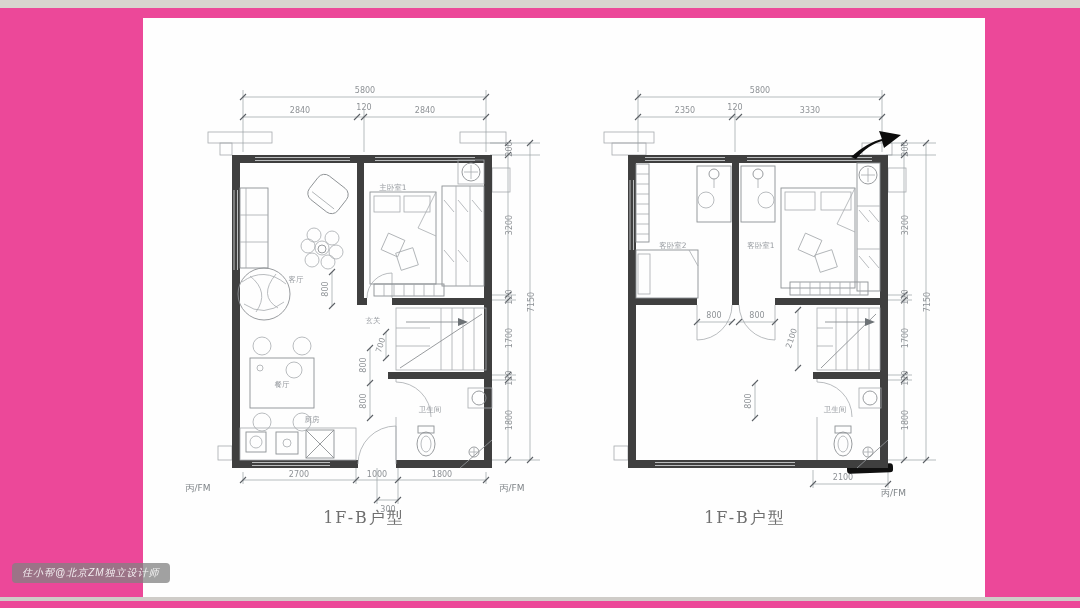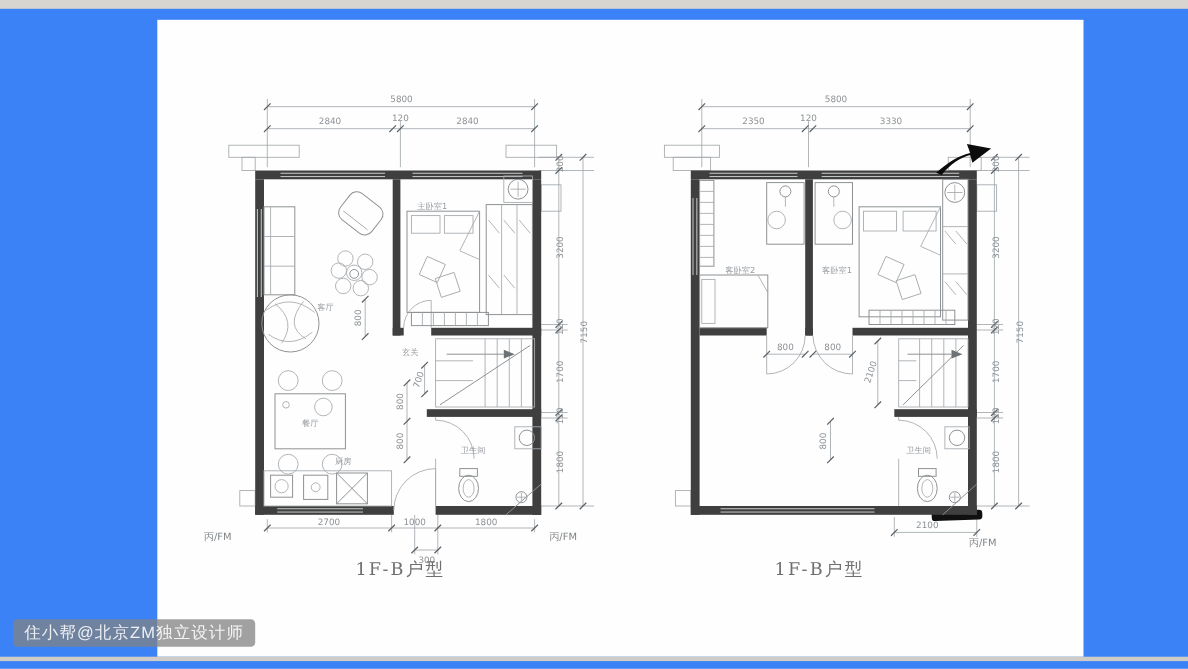--- a/index.html
+++ b/index.html
@@ -1,16 +1,16 @@
 <!DOCTYPE html>
 <html><head>
 <meta charset="utf-8">
 <style>
   html,body{margin:0;padding:0;}
-  #stage{position:relative;width:1080px;height:608px;background:#3b82f6;overflow:hidden;
+  #stage{position:relative;width:1080px;height:608px;background:#ec4899;overflow:hidden;
          font-family:"Liberation Sans",sans-serif;}
   .top-strip{position:absolute;left:0;top:0;width:1080px;height:8px;background:#d8d4cf;}
   .bottom-strip{position:absolute;left:0;top:597px;width:1080px;height:4px;background:#cfccc8;}
   .slide{position:absolute;left:143px;top:18px;width:842px;height:579px;background:#fefefe;}
   .plan-svg{position:absolute;width:400px;height:485px;}
   #plan1{left:160px;top:60px;}
   #plan2{left:585px;top:60px;}
   
   .w{fill:#3f3f3f;stroke:none;}
   .ln{stroke:#a7abae;stroke-width:.8;fill:none;}
@@ -18,21 +18,21 @@
   .dl{stroke:#9aa0a5;stroke-width:.7;fill:none;}
   .tk{stroke:#5c6166;stroke-width:1.1;fill:none;}
   .win{stroke:#c9cccd;stroke-width:.9;fill:none;}
   .dimt{font:8px "DejaVu Sans",sans-serif;fill:#8e9296;}
   .roomt{font:7.5px "DejaVu Sans",sans-serif;fill:#979ba0;}
   .fmt{font:9px "DejaVu Sans",sans-serif;fill:#7f8488;}
   .title{font:16px "DejaVu Serif",serif;fill:#6f6f6f;letter-spacing:2px;}
   .mid{text-anchor:middle;}
   .wm{position:absolute;left:12px;top:563px;padding:3px 10px;border-radius:4px;
       background:rgba(130,130,130,.75);color:rgba(255,255,255,.88);
-      font-size:15px;letter-spacing:1px;z-index:5;}
+      font-size:10px;letter-spacing:1px;z-index:5;font-style:italic;}
 </style>
 </head>
 <body>
 
 <div id="stage">
   <div class="top-strip"></div>
   <div class="slide"></div>
 
   <svg id="plan1" class="plan-svg" viewBox="0 0 400 485">
 

